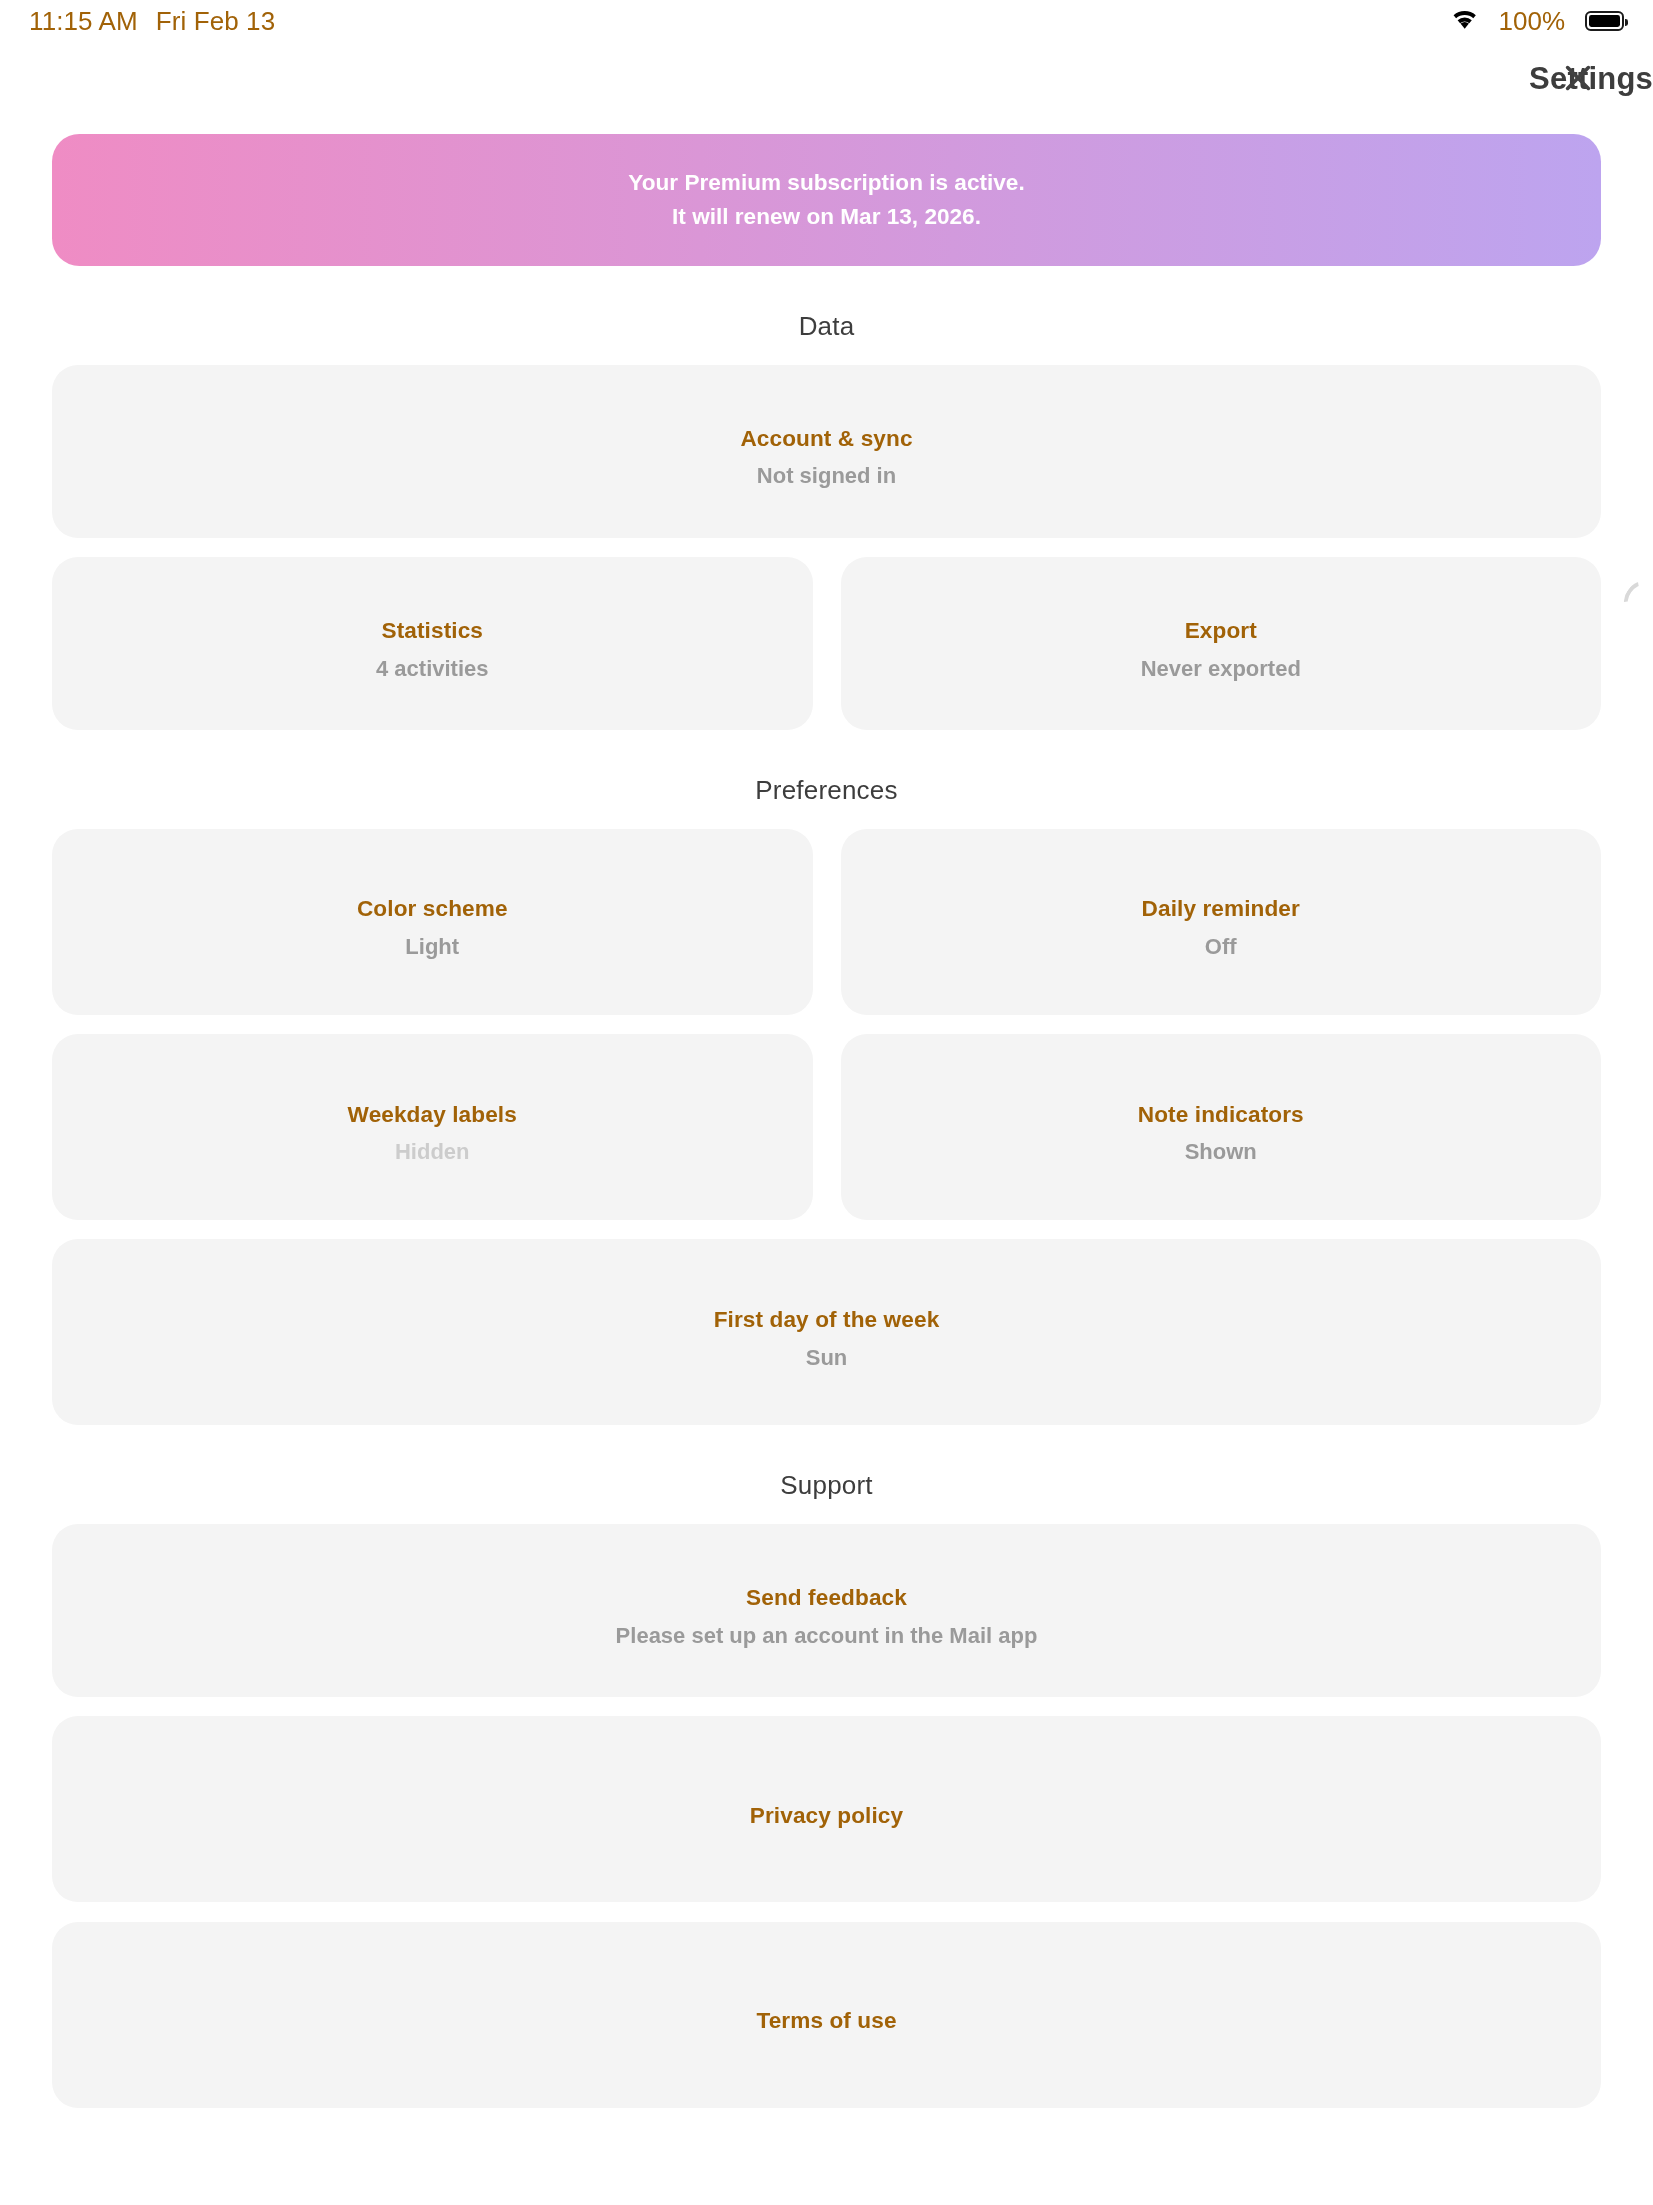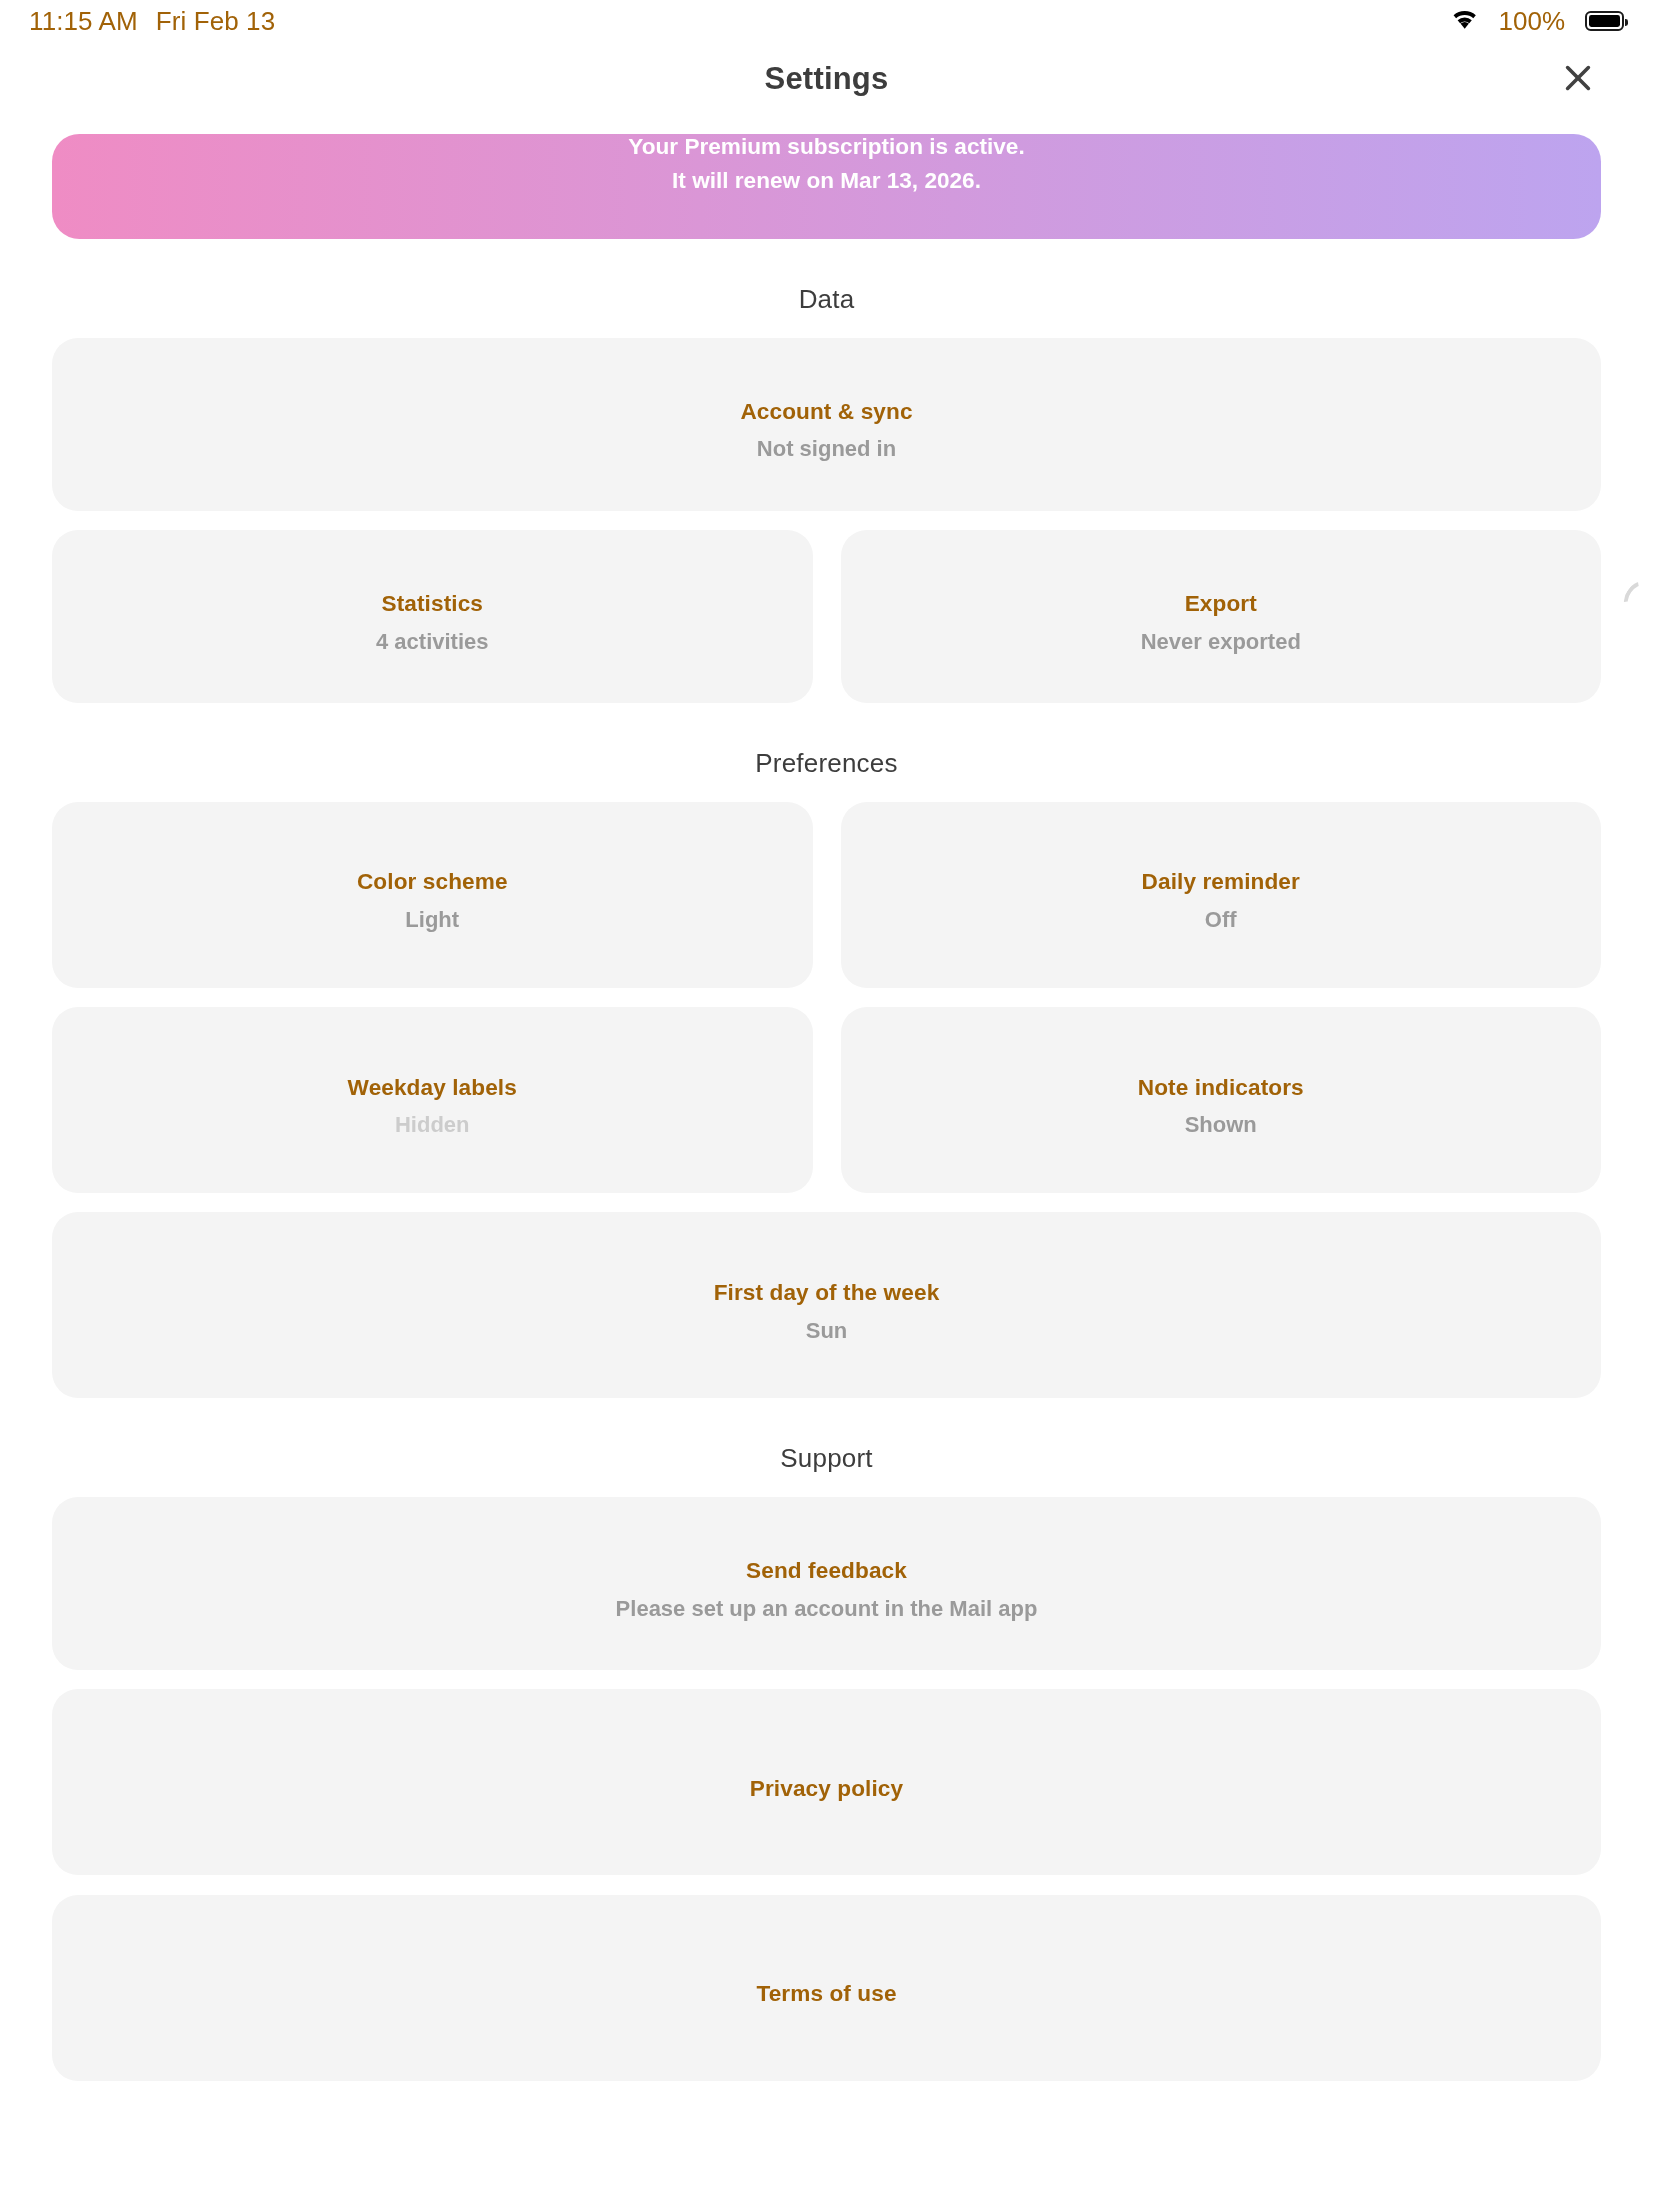--- a/index.html
+++ b/index.html
@@ -35,44 +35,44 @@
   }
   .battery-fill{
     height:11.3px; background:#000; border-radius:2.4px;
     margin:0 1.6px; width:31px;
   }
 
   
   .header{
     position:relative;
     height:74px;
-    display:flex; align-items:center; justify-content:center;
+    display:flex; align-items:center; justify-content:flex-end;
   }
   .page-title{
     font-size:31px; font-weight:bold; color:#3d3d3d;
     letter-spacing:0.2px;
   }
   .close-btn{
     position:absolute; right:50px; top:50%;
     transform:translateY(-50%);
     width:50px; height:50px;
     display:flex; align-items:center; justify-content:center;
     cursor:pointer;
   }
 
   
   .content{ padding:0 52px; }
 
   
   .premium-banner{
     margin-top:18px;
-    height:105px;
+    height:132px;
     border-radius:27.4px;
     display:flex; flex-direction:column;
-    align-items:center; justify-content:flex-start;
+    align-items:center; justify-content:center;
     gap:8px;
     color:#ffffff;
     font-size:22.6px; font-weight:bold;
     cursor:pointer;
   }
 
   
   .section-title{
     text-align:center;
     font-size:26px; font-weight:normal;

